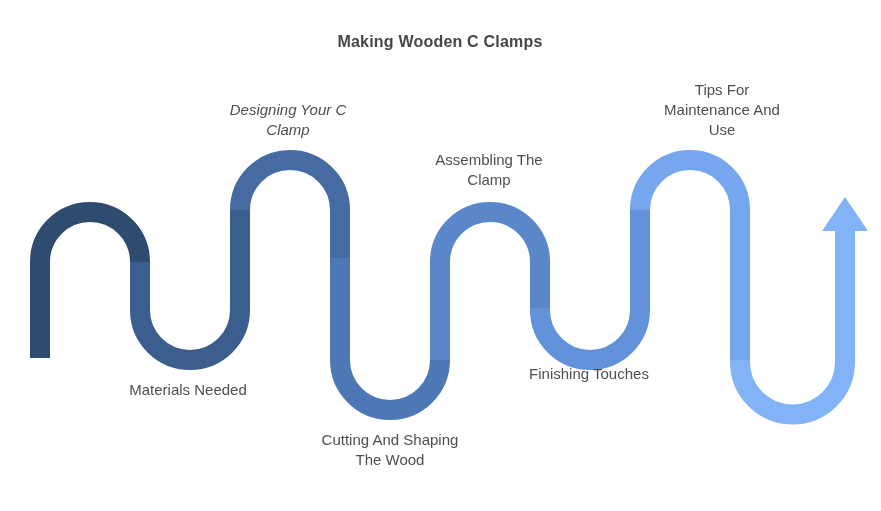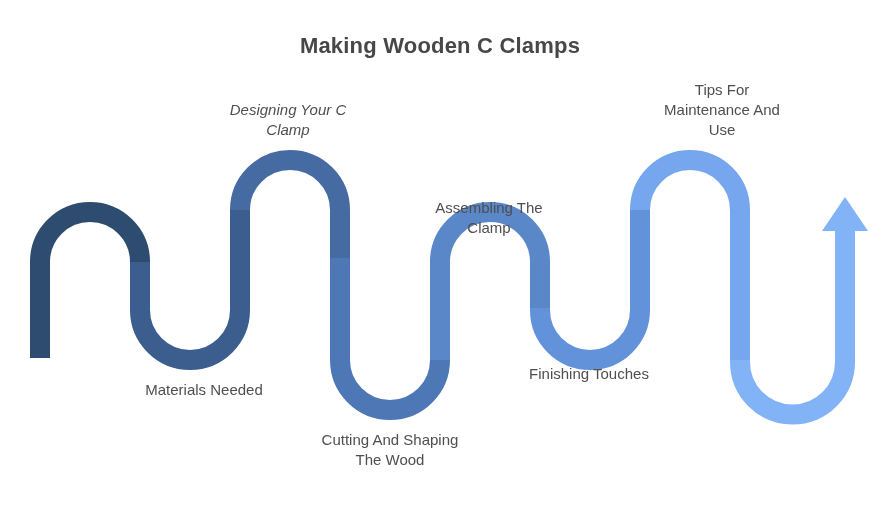--- a/index.html
+++ b/index.html
@@ -13,21 +13,21 @@
     width: 881px;
     height: 511px;
     background: #ffffff;
     overflow: hidden;
   }
   .diagram-title {
     position: absolute;
     left: 440px;
     top: 33px;
     transform: translateX(-50%);
-    font-size: 22px;
+    font-size: 16px;
     font-weight: bold;
     color: #474747;
     white-space: nowrap;
     letter-spacing: 0.2px;
   }
   .flow-svg {
     position: absolute;
     left: 0;
     top: 0;
   }
@@ -39,24 +39,24 @@
   .step-label {
     position: absolute;
     transform: translateX(-50%);
     text-align: center;
     font-size: 15px;
     line-height: 20px;
     color: #4f4f4f;
     white-space: pre-line;
   }
   .lbl-1 { left: 96px;  top: 150px; }
-  .lbl-2 { left: 204px; top: 380px; text-align: right; }
+  .lbl-2 { left: 188px; top: 380px; text-align: right; }
   .lbl-3 { left: 288px; top: 100px; font-style: italic; }
   .lbl-4 { left: 390px; top: 430px; }
-  .lbl-5 { left: 489px; top: 150px; margin-top: 48px; }
+  .lbl-5 { left: 489px; top: 150px; }
   .lbl-6 { left: 589px; top: 364px; }
   .lbl-7 { left: 722px; top: 80px;  }
   .lbl-8 { left: 790px; top: 430px; }
 </style>
 </head>
 <body>
 
 <div class="canvas">
 
   <div class="diagram-title">Making Wooden C Clamps</div>

